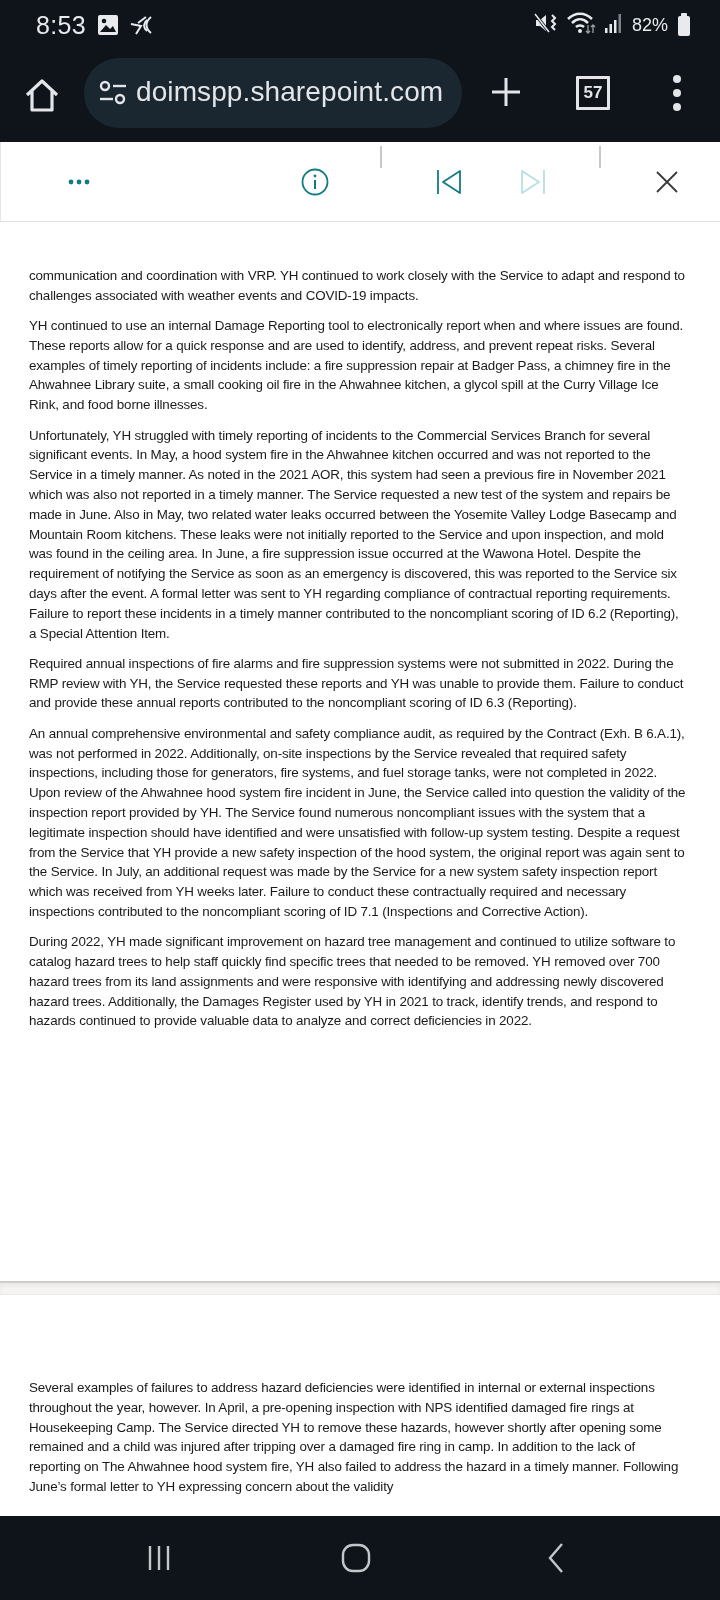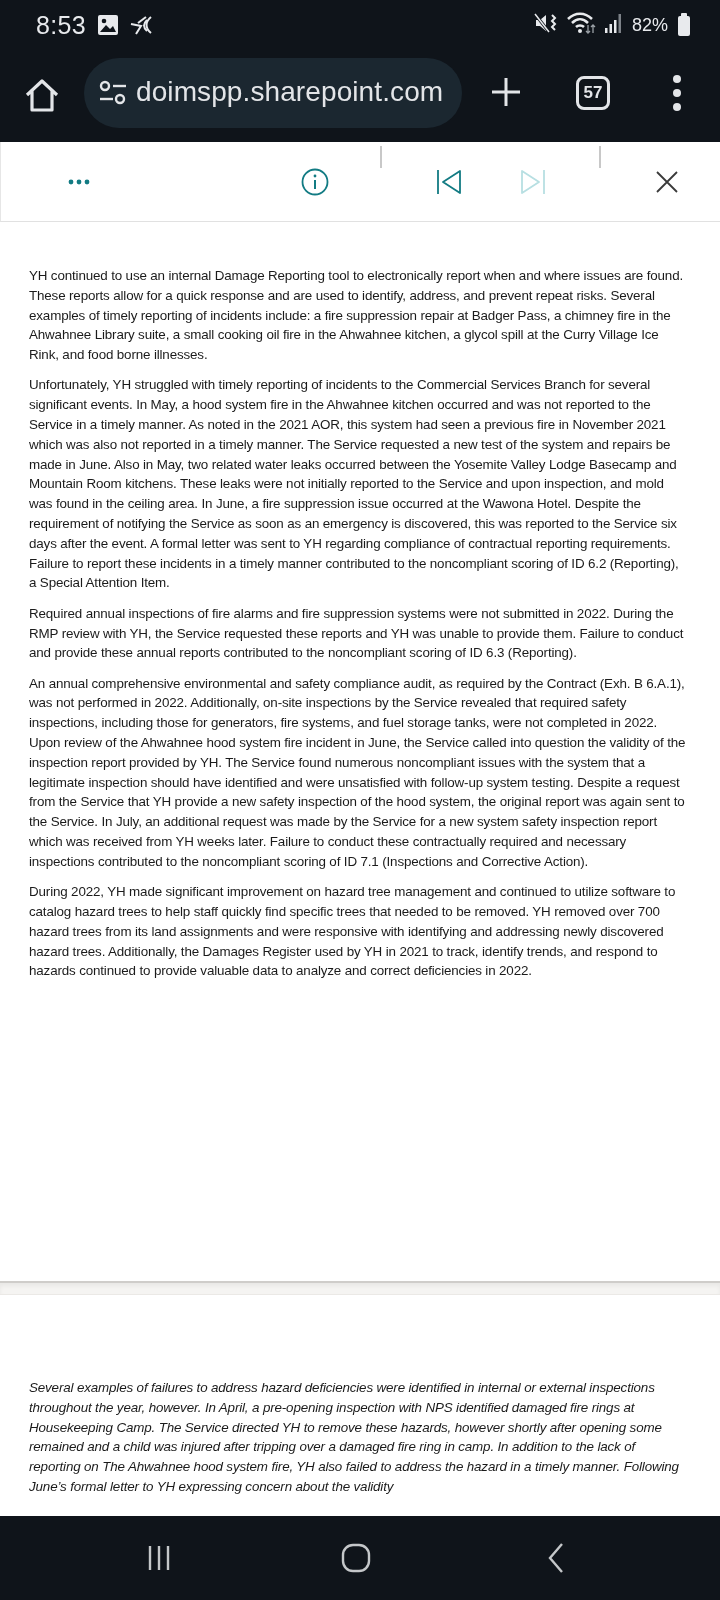--- a/index.html
+++ b/index.html
@@ -14,33 +14,33 @@
     .battery { width: 12px; height: 20px; background: #e8eaed; border-radius: 2px; position: relative; margin-left: 2px; }
     .battery::before { content: ""; position: absolute; left: 3px; top: -3px; width: 6px; height: 3px; background: #e8eaed; border-radius: 1px 1px 0 0; }
 
     
     .browser-bar { position: absolute; left: 0; top: 54px; width: 720px; height: 88px; background: #0f141a; }
     .home-btn { position: absolute; left: 22px; top: 22px; width: 40px; height: 40px; }
     .url-pill { position: absolute; left: 84px; top: 4px; width: 378px; height: 70px; border-radius: 35px; background: #1b2730; display: flex; align-items: center; }
     .url-tune { position: absolute; left: 14px; top: 21px; width: 30px; height: 28px; }
     .url-text { position: absolute; left: 52px; top: 18px; color: #e3e5e8; font-size: 28px; letter-spacing: 0.1px; }
     .new-tab-btn { position: absolute; left: 488px; top: 20px; width: 36px; height: 36px; }
-    .tabs-btn { position: absolute; left: 576px; top: 22px; width: 34px; height: 34px; border: 3px solid #e3e5e8; border-radius: 8px; color: #e3e5e8; font-size: 17px; font-weight: bold; display: flex; align-items: center; justify-content: center; }
+    .tabs-btn { position: absolute; left: 576px; top: 22px; width: 34px; height: 34px; border: 3px solid #e3e5e8; border-radius: 1px; color: #e3e5e8; font-size: 17px; font-weight: bold; display: flex; align-items: center; justify-content: center; }
     .menu-btn { position: absolute; left: 664px; top: 18px; width: 26px; height: 42px; }
 
     
     .viewer { position: absolute; left: 0; top: 142px; width: 720px; height: 1374px; background: #ffffff; overflow: hidden; }
     .viewer-toolbar { position: absolute; left: 0; top: 0; width: 720px; height: 80px; background: #fff; border-bottom: 1px solid #e1e1e1; border-left: 1px solid #e6e6e6; }
     .tb-sep { position: absolute; top: 4px; width: 2px; height: 22px; background: #c8c8c8; }
     .tb-btn { position: absolute; top: 20px; width: 40px; height: 40px; display: flex; align-items: center; justify-content: center; cursor: pointer; }
 
     .page { position: absolute; left: 0; width: 720px; background: #fff; }
     .page-1 { top: 80px; height: 1059px; }
     .page-gap { position: absolute; left: 0; top: 1139px; width: 720px; height: 14px; background: #f5f4f2; border-top: 2px solid #cfcdca; box-shadow: inset 0 3px 4px rgba(0,0,0,0.05); border-bottom: 1px solid #ebe9e6; }
-    .page-2 { top: 1154px; height: 300px; font-style: italic; }
+    .page-2 { top: 1154px; height: 300px; }
 
     .doc-text { position: absolute; left: 29px; width: 660px; color: #1b1b1b; font-family: "Liberation Sans Narrow", "Liberation Sans", sans-serif; font-size: 13.4px; line-height: 19.8px; letter-spacing: -0.15px; }
     .doc-text p { margin-bottom: 10.5px; }
     .p1-text { top: 44px; }
     .p2-text { top: 82px; }
 
     
     .nav-bar { position: absolute; left: 0; top: 1516px; width: 720px; height: 84px; background: #0f141a; }
     .nav-btn { position: absolute; top: 20px; width: 50px; height: 44px; display: flex; align-items: center; justify-content: center; }
   </style>
@@ -165,20 +165,21 @@
     </div>
     <div class="tb-btn" style="left:646px">
       <svg width="26" height="26" viewBox="0 0 26 26">
           <path d="M3 3 L23 23 M23 3 L3 23" stroke="#3a3a3a" stroke-width="1.8"></path>
         </svg>
     </div>
   </div>
 
   <div class="page page-1">
     <div class="doc-text p1-text">
+      <p>communication and coordination with VRP. YH continued to work closely with the Service to adapt and respond to challenges associated with weather events and COVID-19 impacts.</p>
       <p>YH continued to use an internal Damage Reporting tool to electronically report when and where issues are found. These reports allow for a quick response and are used to identify, address, and prevent repeat risks. Several examples of timely reporting of incidents include: a fire suppression repair at Badger Pass, a chimney fire in the Ahwahnee Library suite, a small cooking oil fire in the Ahwahnee kitchen, a glycol spill at the Curry Village Ice Rink, and food borne illnesses.</p>
       <p>Unfortunately, YH struggled with timely reporting of incidents to the Commercial Services Branch for several significant events. In May, a hood system fire in the Ahwahnee kitchen occurred and was not reported to the Service in a timely manner. As noted in the 2021 AOR, this system had seen a previous fire in November 2021 which was also not reported in a timely manner. The Service requested a new test of the system and repairs be made in June. Also in May, two related water leaks occurred between the Yosemite Valley Lodge Basecamp and Mountain Room kitchens. These leaks were not initially reported to the Service and upon inspection, and mold was found in the ceiling area. In June, a fire suppression issue occurred at the Wawona Hotel. Despite the requirement of notifying the Service as soon as an emergency is discovered, this was reported to the Service six days after the event. A formal letter was sent to YH regarding compliance of contractual reporting requirements. Failure to report these incidents in a timely manner contributed to the noncompliant scoring of ID 6.2 (Reporting), a Special Attention Item.</p>
       <p>Required annual inspections of fire alarms and fire suppression systems were not submitted in 2022. During the RMP review with YH, the Service requested these reports and YH was unable to provide them. Failure to conduct and provide these annual reports contributed to the noncompliant scoring of ID 6.3 (Reporting).</p>
       <p>An annual comprehensive environmental and safety compliance audit, as required by the Contract (Exh. B 6.A.1), was not performed in 2022. Additionally, on-site inspections by the Service revealed that required safety inspections, including those for generators, fire systems, and fuel storage tanks, were not completed in 2022. Upon review of the Ahwahnee hood system fire incident in June, the Service called into question the validity of the inspection report provided by YH. The Service found numerous noncompliant issues with the system that a legitimate inspection should have identified and were unsatisfied with follow-up system testing. Despite a request from the Service that YH provide a new safety inspection of the hood system, the original report was again sent to the Service. In July, an additional request was made by the Service for a new system safety inspection report which was received from YH weeks later. Failure to conduct these contractually required and necessary inspections contributed to the noncompliant scoring of ID 7.1 (Inspections and Corrective Action).</p>
       <p>During 2022, YH made significant improvement on hazard tree management and continued to utilize software to catalog hazard trees to help staff quickly find specific trees that needed to be removed. YH removed over 700 hazard trees from its land assignments and were responsive with identifying and addressing newly discovered hazard trees. Additionally, the Damages Register used by YH in 2021 to track, identify trends, and respond to hazards continued to provide valuable data to analyze and correct deficiencies in 2022.</p>
     </div>
   </div>
 
   <div class="page-gap"></div>
 

